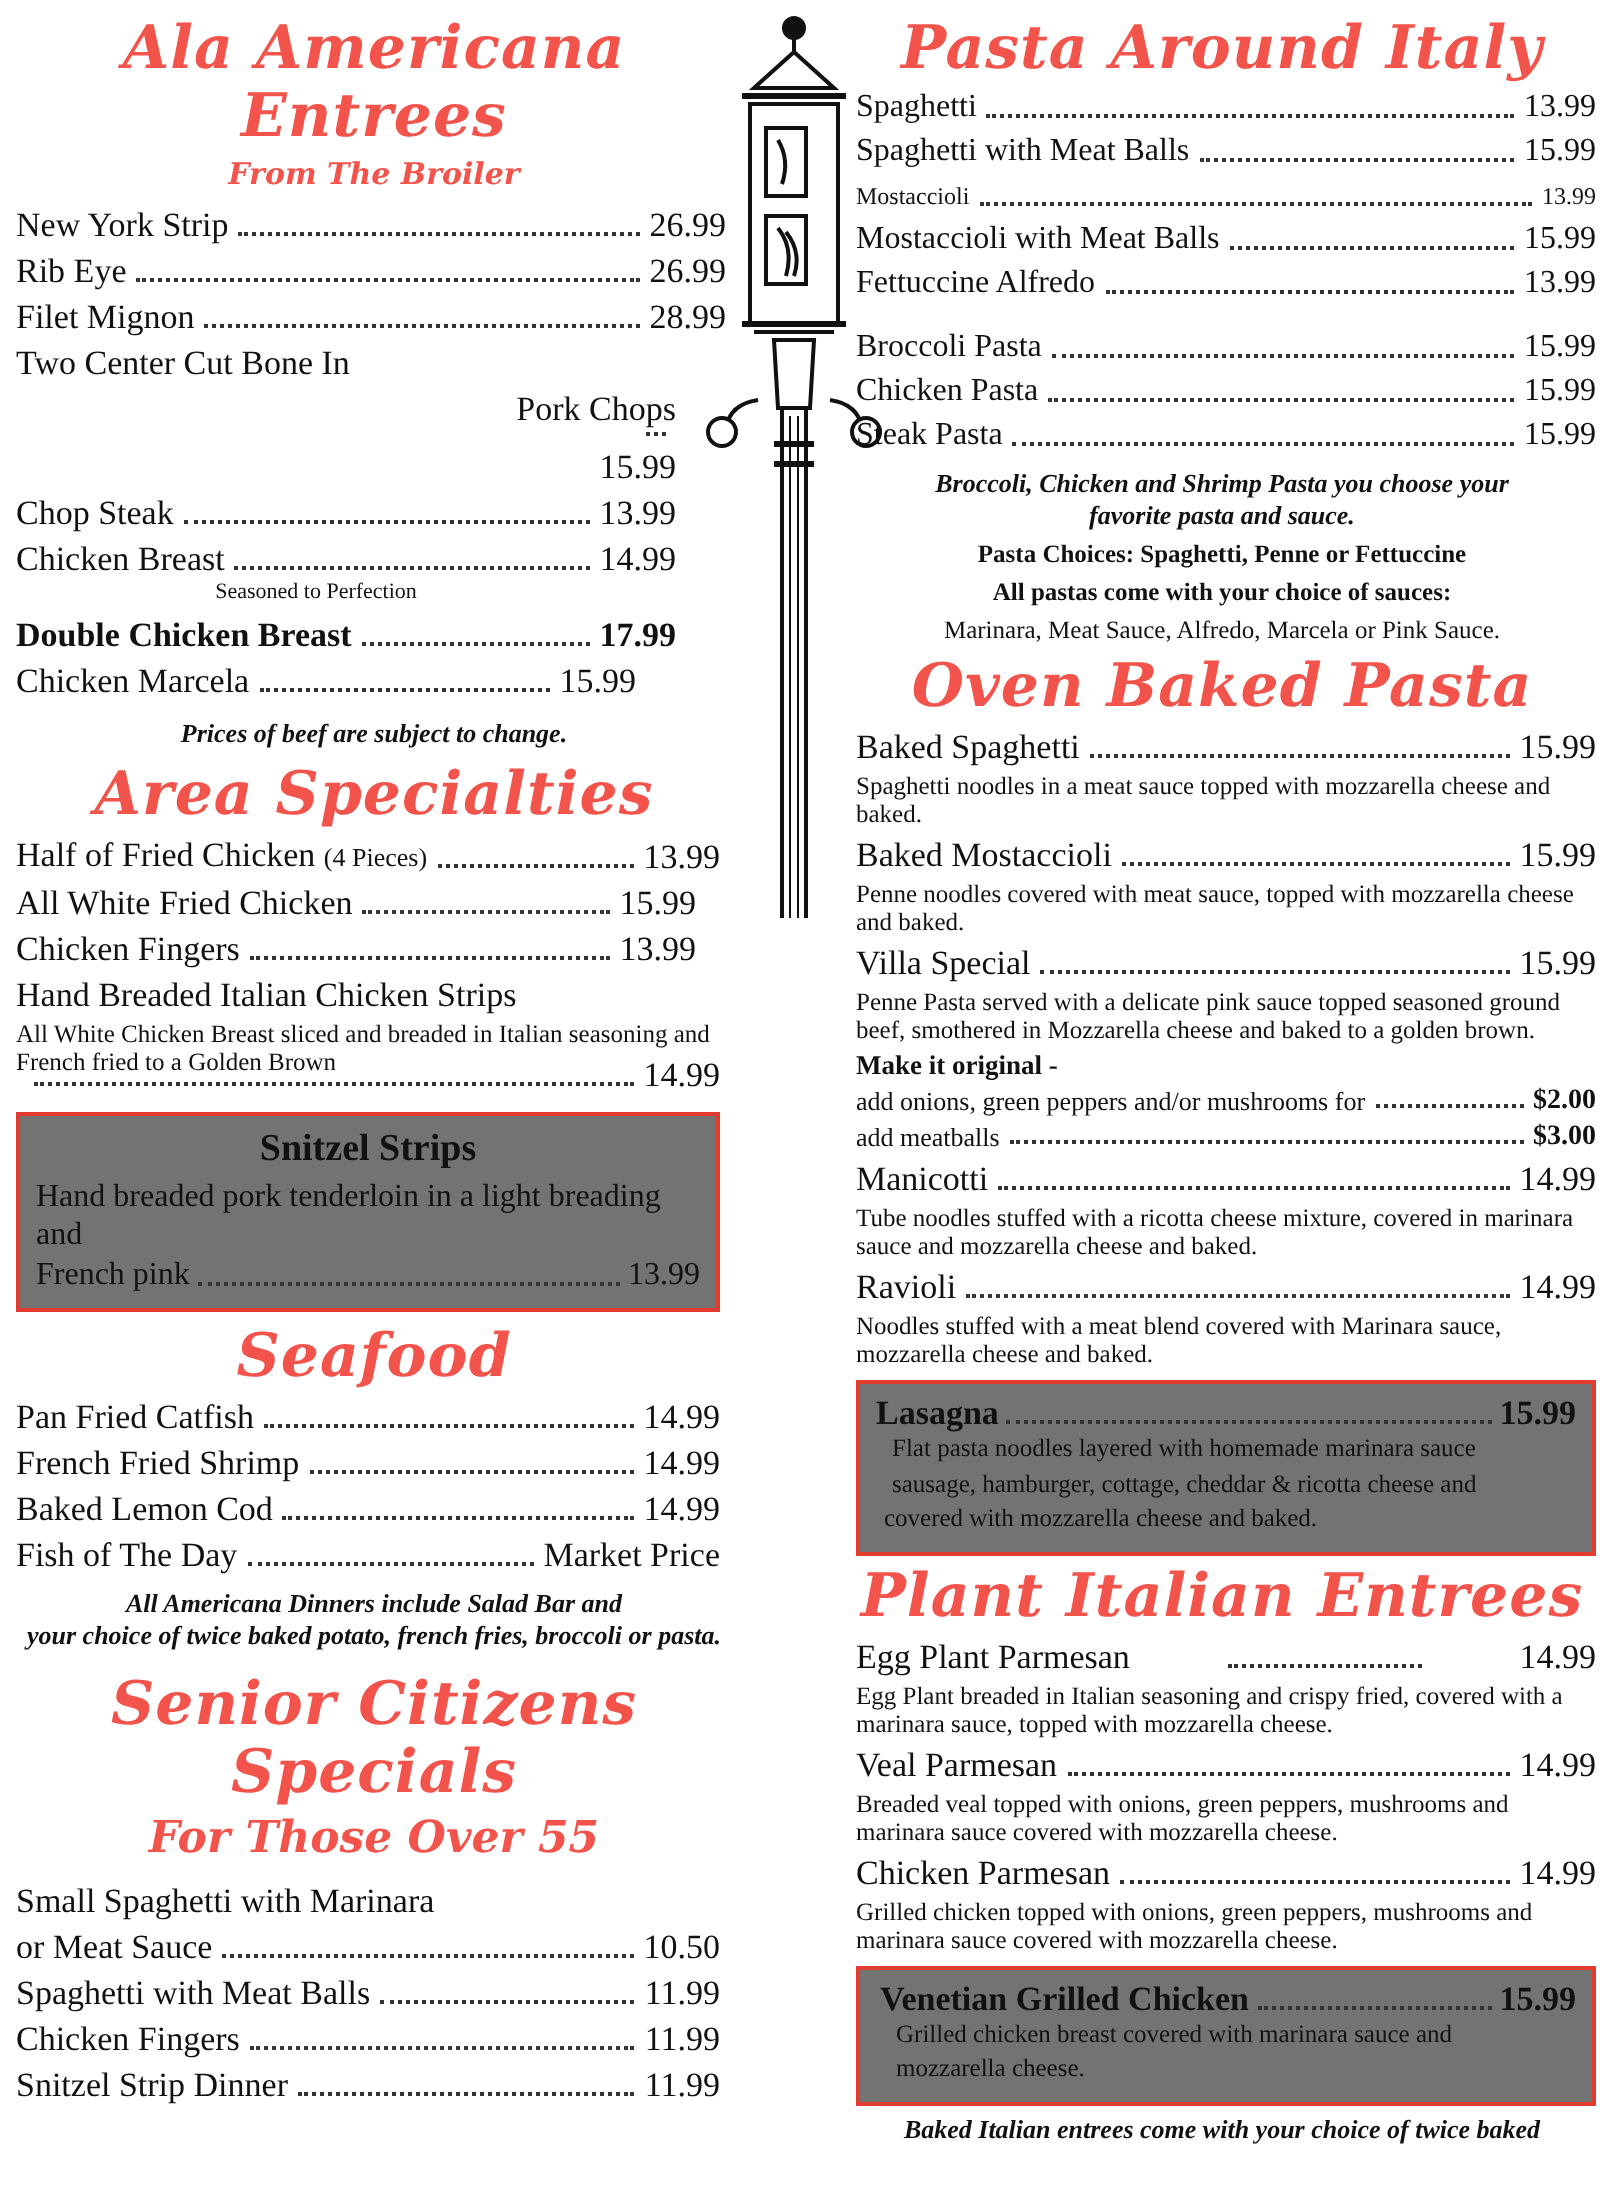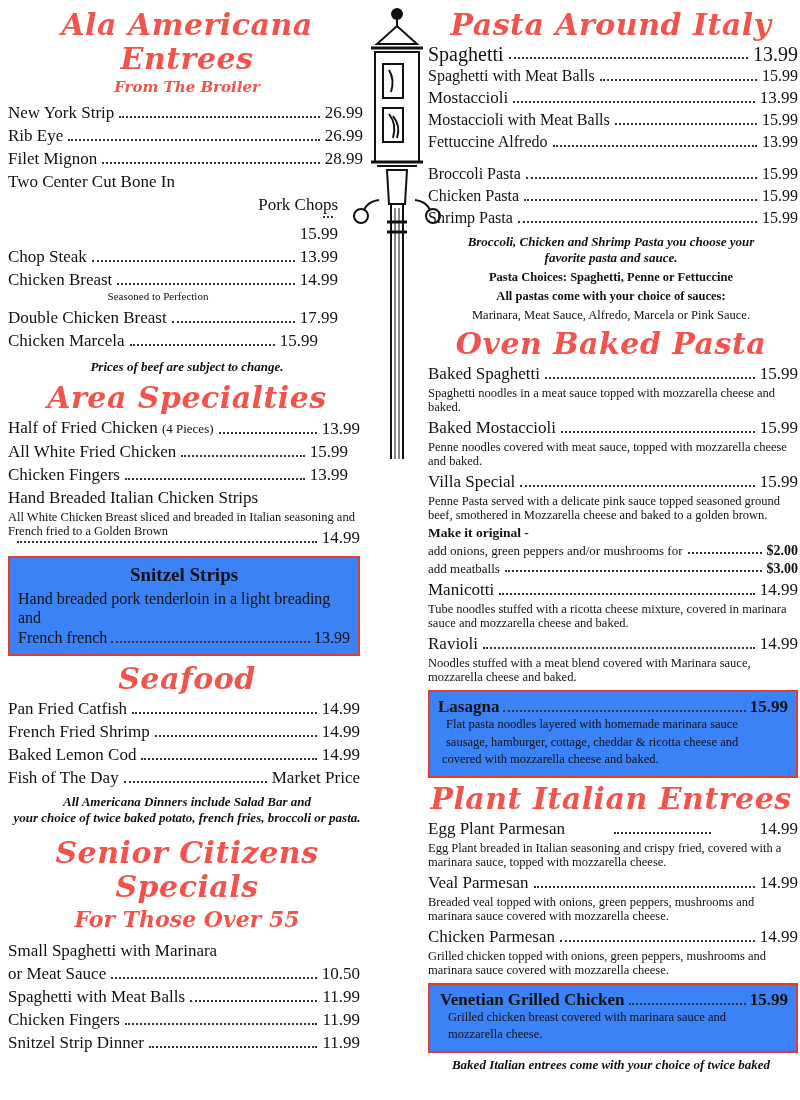--- a/index.html
+++ b/index.html
@@ -59,21 +59,21 @@
   .note-sm{
     text-align:center;font-size:12.5px;line-height:15px;margin:4px 0;
   }
   .note-b{font-weight:700;}
   .small-center{
     text-align:center;font-size:11px;line-height:13px;margin:-2px 0 4px 0;
   }
 
   .box{
     border:2px solid #e23b30;
-    background:#3b82f6;
+    background:#737373;
     padding:4px 8px 6px 8px;
     margin:8px 0 6px 0;
     box-sizing:border-box;
   }
   .box .bt{
     text-align:center;font-weight:700;font-size:19px;line-height:23px;margin:1px 0 3px 0;
   }
   .box .desc{font-size:12.5px;line-height:14.5px;}
   .box .item-inline{
     display:flex;align-items:flex-end;font-weight:700;font-size:17px;line-height:21px;
@@ -151,21 +151,21 @@
       <span class="dots"></span>
       <span class="pr">13.99</span>
     </div>
     <div class="item" style="width:330px;">
       <span class="nm">Chicken Breast</span>
       <span class="dots"></span>
       <span class="pr">14.99</span>
     </div>
     <div class="small-center" style="width:300px;">Seasoned to Perfection</div>
 
-    <div class="item" style="width:330px;">
+    <div class="item" style="width:330px;font-weight:bold;">
       <span class="nm">Double Chicken Breast</span>
       <span class="dots"></span>
       <span class="pr">17.99</span>
     </div>
     <div class="item" style="width:310px;">
       <span class="nm">Chicken Marcela</span>
       <span class="dots"></span>
       <span class="pr">15.99</span>
     </div>
 
@@ -201,21 +201,21 @@
     <div class="item" style="width:352px;margin-top:-14px;">
       <span class="nm" style="visibility:hidden;">&nbsp;</span>
       <span class="dots"></span>
       <span class="pr">14.99</span>
     </div>
 
     <div class="box" style="width:352px;">
       <div class="bt">Snitzel Strips</div>
       <div style="font-size:16px;line-height:19px;">Hand breaded pork tenderloin in a light breading and</div>
       <div class="item-inline" style="font-weight:400;font-size:16px;">
-        <span>French french</span>
+        <span>French pink</span>
         <span class="dots"></span>
         <span>13.99</span>
       </div>
     </div>
 
     <h1 class="section sec-xl" style="margin-top:4px;">Seafood</h1>
 
     <div class="item" style="width:352px;">
       <span class="nm">Pan Fried Catfish</span>
       <span class="dots"></span>
@@ -267,31 +267,31 @@
       <span class="nm">Snitzel Strip Dinner</span>
       <span class="dots"></span>
       <span class="pr">11.99</span>
     </div>
   </div>
 
   <div class="col col-right">
 
     <h1 class="section sec-xl">Pasta Around Italy</h1>
 
-    <div class="item" style="width:370px;font-size:20px;line-height:20px;">
+    <div class="item" style="width:370px;font-size:16px;line-height:20px;">
       <span class="nm">Spaghetti</span>
       <span class="dots"></span>
       <span class="pr">13.99</span>
     </div>
     <div class="item" style="width:370px;font-size:16px;line-height:20px;">
       <span class="nm">Spaghetti with Meat Balls</span>
       <span class="dots"></span>
       <span class="pr">15.99</span>
     </div>
-    <div class="item" style="width:370px;font-size:17px;line-height:20px;">
+    <div class="item" style="width:370px;font-size:12px;line-height:20px;">
       <span class="nm">Mostaccioli</span>
       <span class="dots"></span>
       <span class="pr">13.99</span>
     </div>
     <div class="item" style="width:370px;font-size:16px;line-height:20px;">
       <span class="nm">Mostaccioli with Meat Balls</span>
       <span class="dots"></span>
       <span class="pr">15.99</span>
     </div>
     <div class="item" style="width:370px;font-size:16px;line-height:20px;">
@@ -306,21 +306,21 @@
       <span class="nm">Broccoli Pasta</span>
       <span class="dots"></span>
       <span class="pr">15.99</span>
     </div>
     <div class="item" style="width:370px;font-size:16px;line-height:20px;">
       <span class="nm">Chicken Pasta</span>
       <span class="dots"></span>
       <span class="pr">15.99</span>
     </div>
     <div class="item" style="width:370px;font-size:16px;line-height:20px;">
-      <span class="nm">Shrimp Pasta</span>
+      <span class="nm">Steak Pasta</span>
       <span class="dots"></span>
       <span class="pr">15.99</span>
     </div>
 
     <div class="note" style="font-size:13px;margin:6px 0 2px 0;">
       <div>Broccoli, Chicken and Shrimp Pasta you choose your</div>
       <div>favorite pasta and sauce.</div>
     </div>
     <div class="note-sm note-b">Pasta Choices: Spaghetti, Penne or Fettuccine</div>
     <div class="note-sm note-b">All pastas come with your choice of sauces:</div>

